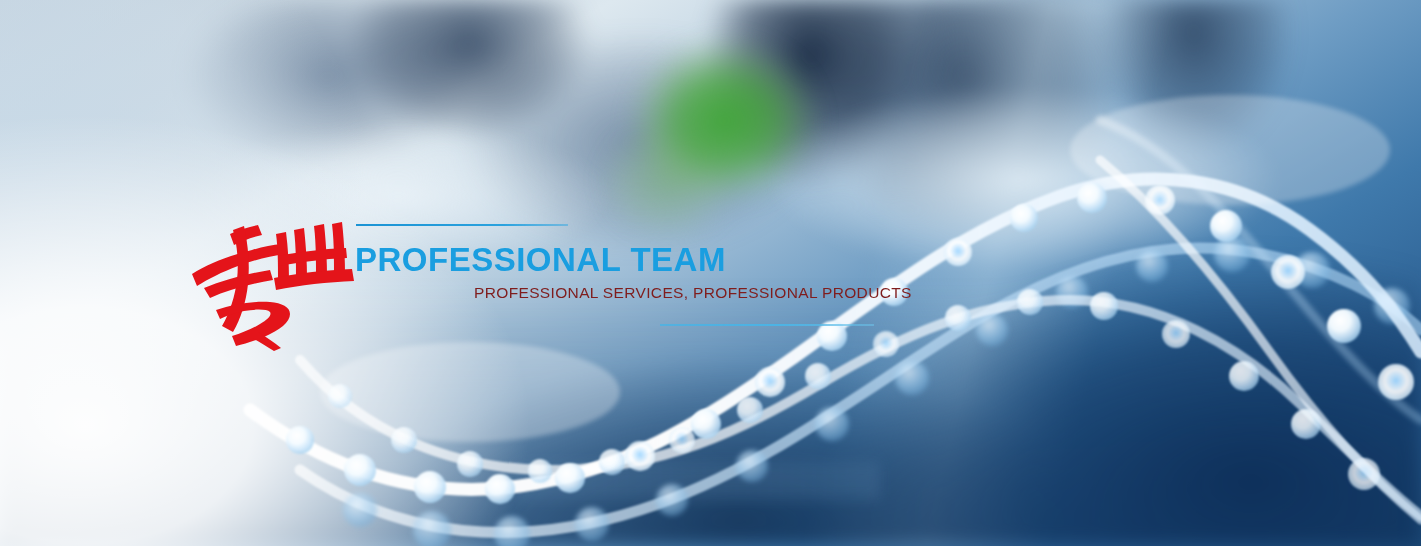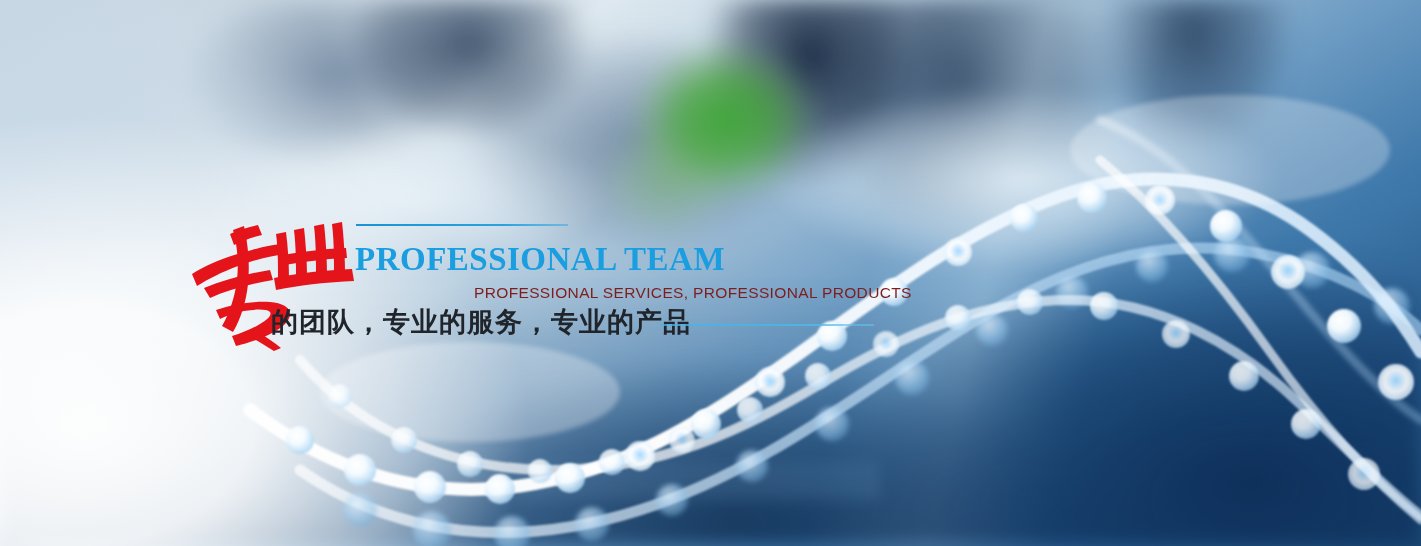--- a/index.html
+++ b/index.html
@@ -118,21 +118,20 @@
 
   .headline{
     position:absolute;
     left:355px; top:243px;
     font-size:33px;
     font-weight:bold;
     letter-spacing:0.5px;
     color:#1a9ee0;
     line-height:1;
     white-space:nowrap;
-    font-family:Liberation Serif, serif;
   }
 
   .subline{
     position:absolute;
     left:474px; top:285px;
     font-size:15.5px;
     font-weight:normal;
     letter-spacing:0.35px;
     color:#7f1d1d;
     line-height:1;
@@ -348,18 +347,17 @@
         </g>
       </svg>
     </div>
 
     <div class="rule rule-top"></div>
 
     <div class="headline">PROFESSIONAL TEAM</div>
 
     <div class="subline">PROFESSIONAL SERVICES, PROFESSIONAL PRODUCTS</div>
 
-    <div class="cn-line">的团队，专业的服务，专业的产品</div>
 
     <div class="rule rule-bottom"></div>
   </div>
 
 </div>
 
 </body></html>

